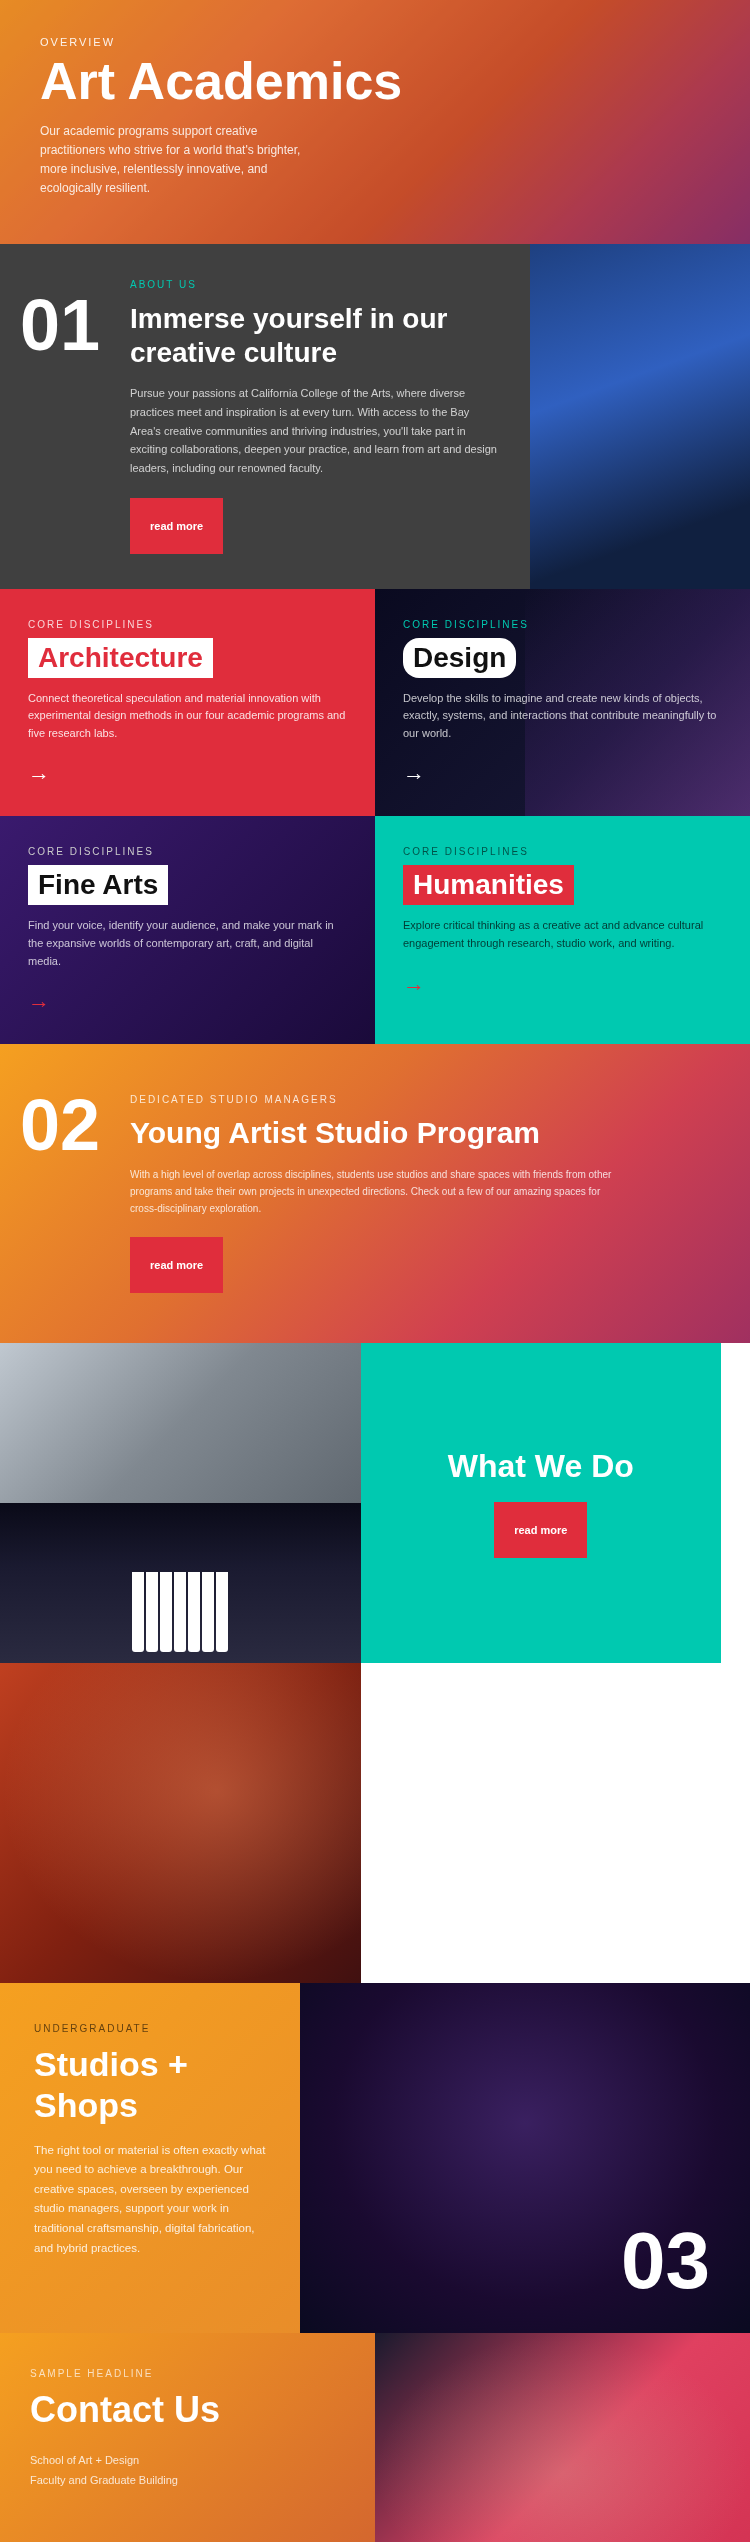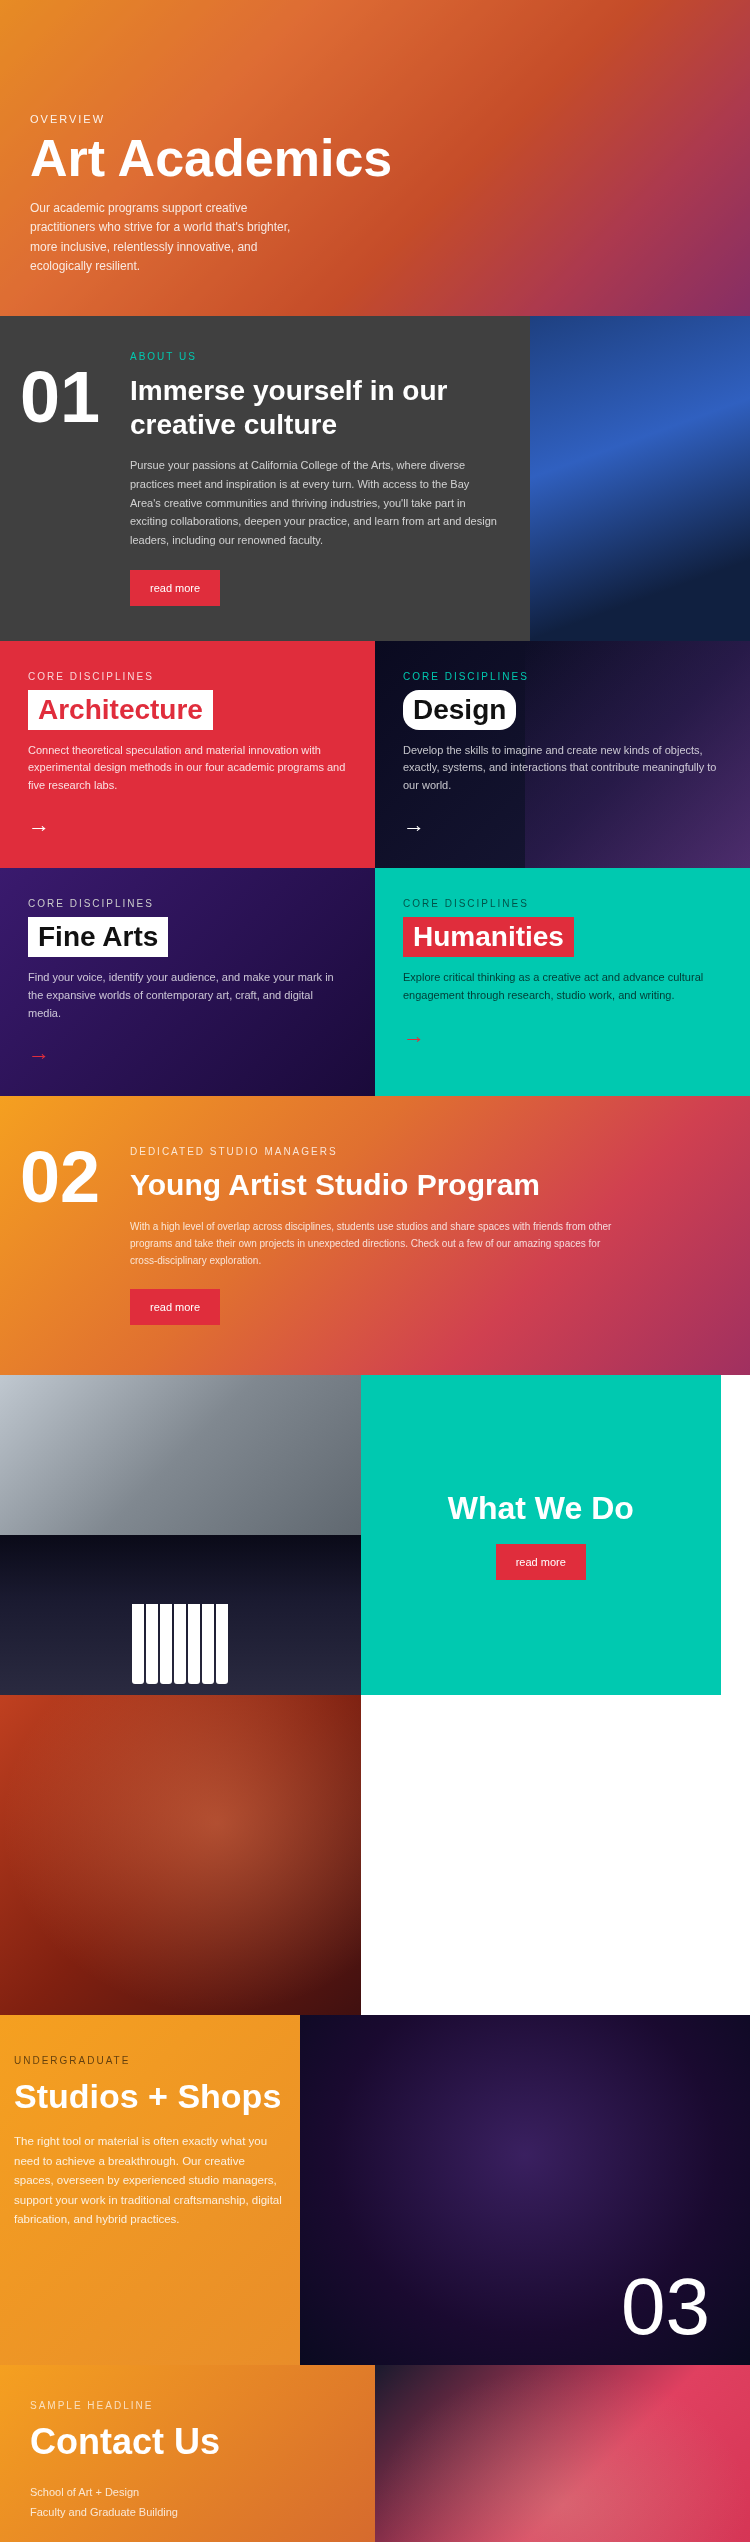--- a/index.html
+++ b/index.html
@@ -1,27 +1,27 @@
 <!DOCTYPE html>
 <html><head>
   <meta charset="utf-8">
   <style>
     * { margin: 0; padding: 0; box-sizing: border-box; }
     body { font-family: 'Arial', sans-serif; width: 750px; overflow-x: hidden; }
 
     
     .hero {
       width: 750px;
-      height: 316px;
+      height: 244px;
       background: linear-gradient(135deg, #f5a623 0%, #e8793a 30%, #c44b2a 60%, #a03060 80%, #6a2080 100%);
       position: relative;
       overflow: hidden;
       display: flex;
-      align-items: flex-end;
-      padding: 30px 30px 40px;
+      align-items: center;
+      padding: 30px 40px 40px;
     }
     .hero-overlay {
       position: absolute;
       top: 0; left: 0; right: 0; bottom: 0;
       background: rgba(200, 80, 40, 0.3);
     }
     .hero-content {
       position: relative;
       z-index: 2;
       color: white;
@@ -85,23 +85,23 @@
     .about-desc {
       font-size: 11px;
       line-height: 1.7;
       color: rgba(255,255,255,0.75);
       margin-bottom: 20px;
     }
     .btn-red {
       display: inline-block;
       background: #e02d3c;
       color: white;
-      padding: 12px 20px;
+      padding: 22px 20px;
       font-size: 11px;
-      font-weight: 400;
+      font-weight: 700;
       text-transform: lowercase;
       cursor: pointer;
       border: none;
     }
     .about-image {
       width: 220px;
       min-width: 220px;
       background: linear-gradient(135deg, #1a3a6e 0%, #2a5fd4 50%, #1a2a4e 100%);
       position: relative;
       overflow: hidden;
@@ -300,21 +300,21 @@
 
     
     .studios-section {
       display: flex;
       width: 750px;
       min-height: 350px;
       background: linear-gradient(135deg, #f5a020 0%, #e08030 100%);
     }
     .studios-content {
       width: 300px;
-      padding: 40px 14px;
+      padding: 40px 34px;
     }
     .studios-overline {
       font-size: 10px;
       letter-spacing: 2px;
       text-transform: uppercase;
       color: rgba(0,0,0,0.6);
       margin-bottom: 10px;
     }
     .studios-title {
       font-size: 34px;
@@ -324,24 +324,24 @@
       line-height: 1.2;
     }
     .studios-desc {
       font-size: 11.5px;
       line-height: 1.7;
       color: rgba(255,255,255,0.85);
       margin-bottom: 15px;
     }
     .studios-number {
       font-size: 80px;
-      font-weight: 400;
+      font-weight: 700;
       color: white;
       position: absolute;
-      bottom: 12px;
+      bottom: 26px;
       right: 40px;
     }
     .studios-image {
       flex: 1;
       background: linear-gradient(135deg, #1a0a2e 0%, #2a1a4e 50%, #0a0a1e 100%);
       position: relative;
     }
     .studios-image-face {
       width: 100%;
       height: 100%;

